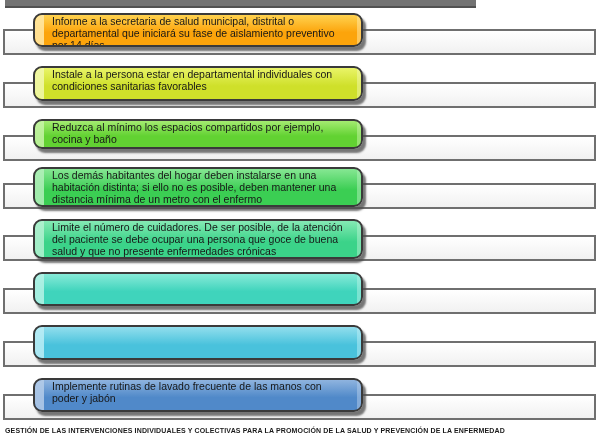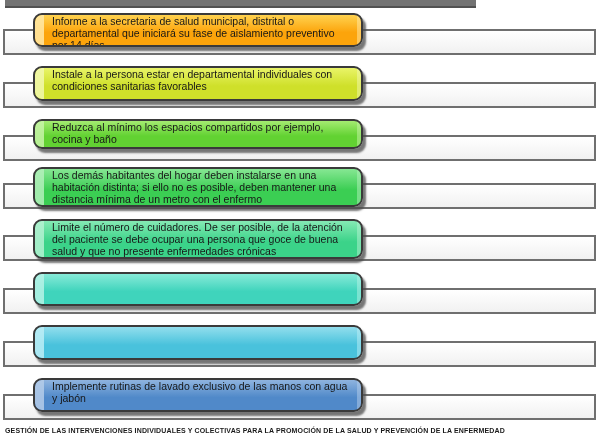--- a/index.html
+++ b/index.html
@@ -115,19 +115,19 @@
       <span class="stripe-left"></span>
       <span class="stripe-right"></span>
     </div>
   </div>
 
   <div class="row" style="--base: #5089C9; --light: #8FB4DF; --stripe: #B5CDE9;">
     <div class="track"></div>
     <div class="box">
       <span class="stripe-left"></span>
       <span class="stripe-right"></span>
-      <div class="box-text">Implemente rutinas de lavado exclusivo de las manos con agua y jabón</div>
+      <div class="box-text">Implemente rutinas de lavado frecuente de las manos con poder y jabón</div>
     </div>
   </div>
 
   <div class="footer">GESTIÓN DE LAS INTERVENCIONES INDIVIDUALES Y COLECTIVAS PARA LA PROMOCIÓN DE LA SALUD Y PREVENCIÓN DE LA ENFERMEDAD</div>
 
 </div>
 
 </body></html>

